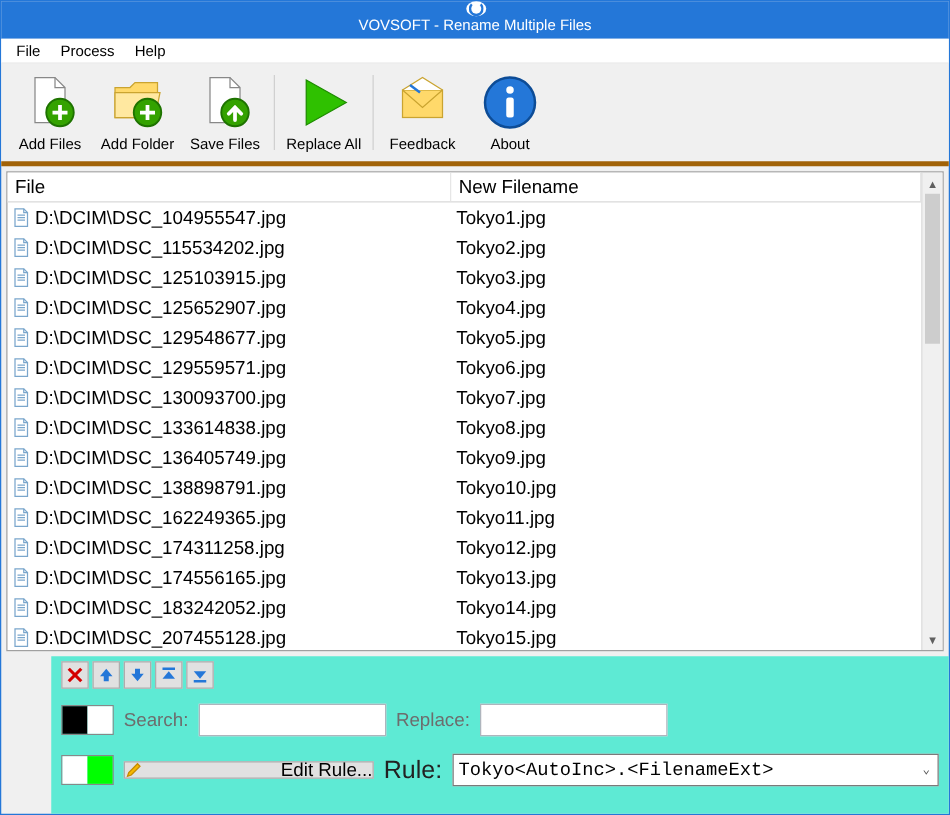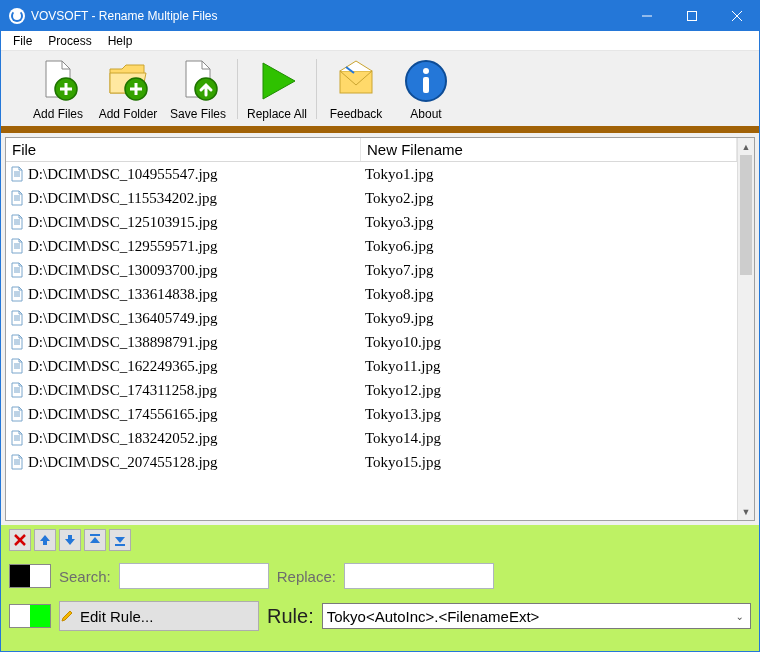--- a/index.html
+++ b/index.html
@@ -1,70 +1,70 @@
 <!DOCTYPE html>
 <html><head>
 <meta charset="utf-8">
 <style>
   * { box-sizing: border-box; }
   html, body { margin: 0; padding: 0; font-family: "Segoe UI", Tahoma, sans-serif; font-size: 13px; background: #fff; }
   .window { width: 760px; height: 652px; border: 1px solid #2477d8; display: flex; flex-direction: column; background: #f0f0f0; }
   
   
-  .titlebar { height: 30px; background: #2477d8; display: flex; align-items: center; color: #fff; font-size: 12px; }
+  .titlebar { height: 30px; background: #2477d8; display: flex; align-items: center; color: #fff; font-size: 12px; flex-direction: column; }
   .titlebar .app-icon { width: 16px; height: 16px; margin: 0 6px 0 8px; background: #fff; border-radius: 50%; display: flex; align-items: center; justify-content: center; }
   .titlebar .app-icon::before { content:""; width:8px; height:8px; border:2px solid #2477d8; border-radius:50%; border-top-color:transparent; }
   .titlebar-title { flex: 1; }
   .winbtn { width: 45px; height: 30px; display: flex; align-items: center; justify-content: center; cursor: default; }
   .winbtn svg { stroke: #fff; stroke-width: 1; fill: none; }
   
   
   .menubar { height: 20px; background: #fff; display: flex; align-items: center; padding: 0 4px; border-bottom: 1px solid #e6e6e6; }
   .menu-item { padding: 2px 8px; cursor: default; font-size: 12px; }
   
   
-  .toolbar { height: 82px; background: #f0f0f0; display: flex; align-items: center; padding: 0 22px; gap: 0; border-bottom: 7px solid #a16207; }
+  .toolbar { height: 82px; background: #f0f0f0; display: flex; align-items: center; padding: 0 4px; gap: 0; border-bottom: 4px solid #a16207; }
   .tool-btn { display: flex; flex-direction: column; align-items: center; justify-content: center; width: 70px; height: 78px; border: 1px solid transparent; cursor: default; font-size: 12px; }
   .tool-btn .ico { width: 48px; height: 48px; display: flex; align-items: center; justify-content: center; position: relative; }
   .tool-btn .lbl { margin-top: 2px; }
   .sep { width: 1px; height: 60px; background: #d0d0d0; margin: 0 4px; }
   
   
   .listarea { flex: 1; margin: 4px; background: #fff; border: 1px solid #a0a0a0; position: relative; overflow: hidden; display: flex; }
   .list-content { flex: 1; overflow: hidden; }
   .list-header { display: flex; height: 24px; background: #fff; border-bottom: 1px solid #d9d9d9; font-size: 15px; }
   .list-header .col { padding: 2px 6px; border-right: 1px solid #e6e6e6; display:flex; align-items:center;}
   .col.file { width: 355px; }
   .col.newname { flex: 1; }
   .list-rows { overflow: hidden; }
-  .row { display: flex; height: 24px; align-items: center; font-size: 15px; font-family: Liberation Serif, serif; }
+  .row { display: flex; height: 24px; align-items: center; font-size: 15px; }
   .row .cell { padding: 0 4px; white-space: nowrap; overflow: hidden; }
   .row .cell.file { width: 355px; display: flex; align-items: center; gap: 4px; }
   .row .cell.newname { flex: 1; }
   .file-ico { width: 14px; height: 16px; display: inline-block; }
   .file-ico svg { display:block; }
   .scrollbar { width: 17px; background: #f0f0f0; border-left: 1px solid #ddd; position: relative; }
   .scroll-thumb { position: absolute; left: 2px; right: 2px; top: 17px; height: 120px; background: #cdcdcd; }
   .scroll-arrow { position:absolute; left:0; right:0; height:17px; display:flex; align-items:center; justify-content:center; font-size:9px; color:#606060;}
   .scroll-arrow.up{top:0;} .scroll-arrow.down{bottom:0;}
   
   
-  .bottom { padding: 4px 8px 10px 8px; background: #bef264; }
+  .bottom { padding: 4px 8px 10px 8px; background: #5eead4; margin-left: 40px; }
   .btnrow { display: flex; gap: 3px; margin-bottom: 10px; }
   .smallbtn { width: 22px; height: 22px; border: 1px solid #adadad; background: #e1e1e1; display:flex; align-items:center; justify-content:center; cursor:default;}
   
   .formrow { display: flex; align-items: center; gap: 8px; margin-bottom: 10px; height: 30px;}
   .swatch { width: 42px; height: 24px; border: 1px solid #888; display:flex;}
   .swatch .half { flex:1; }
   .formrow label { color: #6d6d6d; font-size: 15px; }
   .textbox { height: 26px; border: 1px solid #aeb5bd; background: #fff; padding: 0 4px; font-size: 14px; color:#222; }
   .textbox.sm { width: 150px; }
-  .editbtn { width: 200px; height: 30px; border: 1px solid #adadad; background: #e1e1e1; display:flex; align-items:center; justify-content:flex-start; gap:6px; font-size:15px; cursor:default;}
+  .editbtn { width: 200px; height: 14px; border: 1px solid #adadad; background: #e1e1e1; display:flex; align-items:center; justify-content:space-between; gap:6px; font-size:15px; cursor:default;}
   .rule-label { font-size:20px; color:#222; }
-  .combo { flex:1; height:26px; border:1px solid #7a7a7a; background:#fff; display:flex; align-items:center; padding:0 4px; font-size:15px; position:relative;}
+  .combo { flex:1; height:26px; border:1px solid #7a7a7a; background:#fff; display:flex; align-items:center; padding:0 4px; font-size:15px; position:relative;font-family:Liberation Mono, monospace;}
   .combo .caret { position:absolute; right:6px; font-size:10px; color:#555; }
 </style>
 </head>
 <body>
 
 <div class="window">
 
   <div class="titlebar">
     <span class="app-icon"></span>
     <span class="titlebar-title">VOVSOFT - Rename Multiple Files</span>
@@ -217,20 +217,50 @@
             <div class="cell file">
               <span class="file-ico">
                 <svg width="14" height="16">
                   <path d="M2 1 L9 1 L12 4 L12 15 L2 15 Z" fill="#fff" stroke="#7aa6cc"></path>
                   <path d="M9 1 L9 4 L12 4" fill="none" stroke="#7aa6cc"></path>
                   <line x1="4" y1="6" x2="10" y2="6" stroke="#7aa6cc"></line>
                   <line x1="4" y1="8" x2="10" y2="8" stroke="#7aa6cc"></line>
                   <line x1="4" y1="10" x2="10" y2="10" stroke="#7aa6cc"></line>
                 </svg>
               </span>
+              <span>D:\DCIM\DSC_125652907.jpg</span>
+            </div>
+            <div class="cell newname"><span>Tokyo4.jpg</span></div>
+          </div>
+          <div class="row">
+            <div class="cell file">
+              <span class="file-ico">
+                <svg width="14" height="16">
+                  <path d="M2 1 L9 1 L12 4 L12 15 L2 15 Z" fill="#fff" stroke="#7aa6cc"></path>
+                  <path d="M9 1 L9 4 L12 4" fill="none" stroke="#7aa6cc"></path>
+                  <line x1="4" y1="6" x2="10" y2="6" stroke="#7aa6cc"></line>
+                  <line x1="4" y1="8" x2="10" y2="8" stroke="#7aa6cc"></line>
+                  <line x1="4" y1="10" x2="10" y2="10" stroke="#7aa6cc"></line>
+                </svg>
+              </span>
+              <span>D:\DCIM\DSC_129548677.jpg</span>
+            </div>
+            <div class="cell newname"><span>Tokyo5.jpg</span></div>
+          </div>
+          <div class="row">
+            <div class="cell file">
+              <span class="file-ico">
+                <svg width="14" height="16">
+                  <path d="M2 1 L9 1 L12 4 L12 15 L2 15 Z" fill="#fff" stroke="#7aa6cc"></path>
+                  <path d="M9 1 L9 4 L12 4" fill="none" stroke="#7aa6cc"></path>
+                  <line x1="4" y1="6" x2="10" y2="6" stroke="#7aa6cc"></line>
+                  <line x1="4" y1="8" x2="10" y2="8" stroke="#7aa6cc"></line>
+                  <line x1="4" y1="10" x2="10" y2="10" stroke="#7aa6cc"></line>
+                </svg>
+              </span>
               <span>D:\DCIM\DSC_129559571.jpg</span>
             </div>
             <div class="cell newname"><span>Tokyo6.jpg</span></div>
           </div>
           <div class="row">
             <div class="cell file">
               <span class="file-ico">
                 <svg width="14" height="16">
                   <path d="M2 1 L9 1 L12 4 L12 15 L2 15 Z" fill="#fff" stroke="#7aa6cc"></path>
                   <path d="M9 1 L9 4 L12 4" fill="none" stroke="#7aa6cc"></path>

